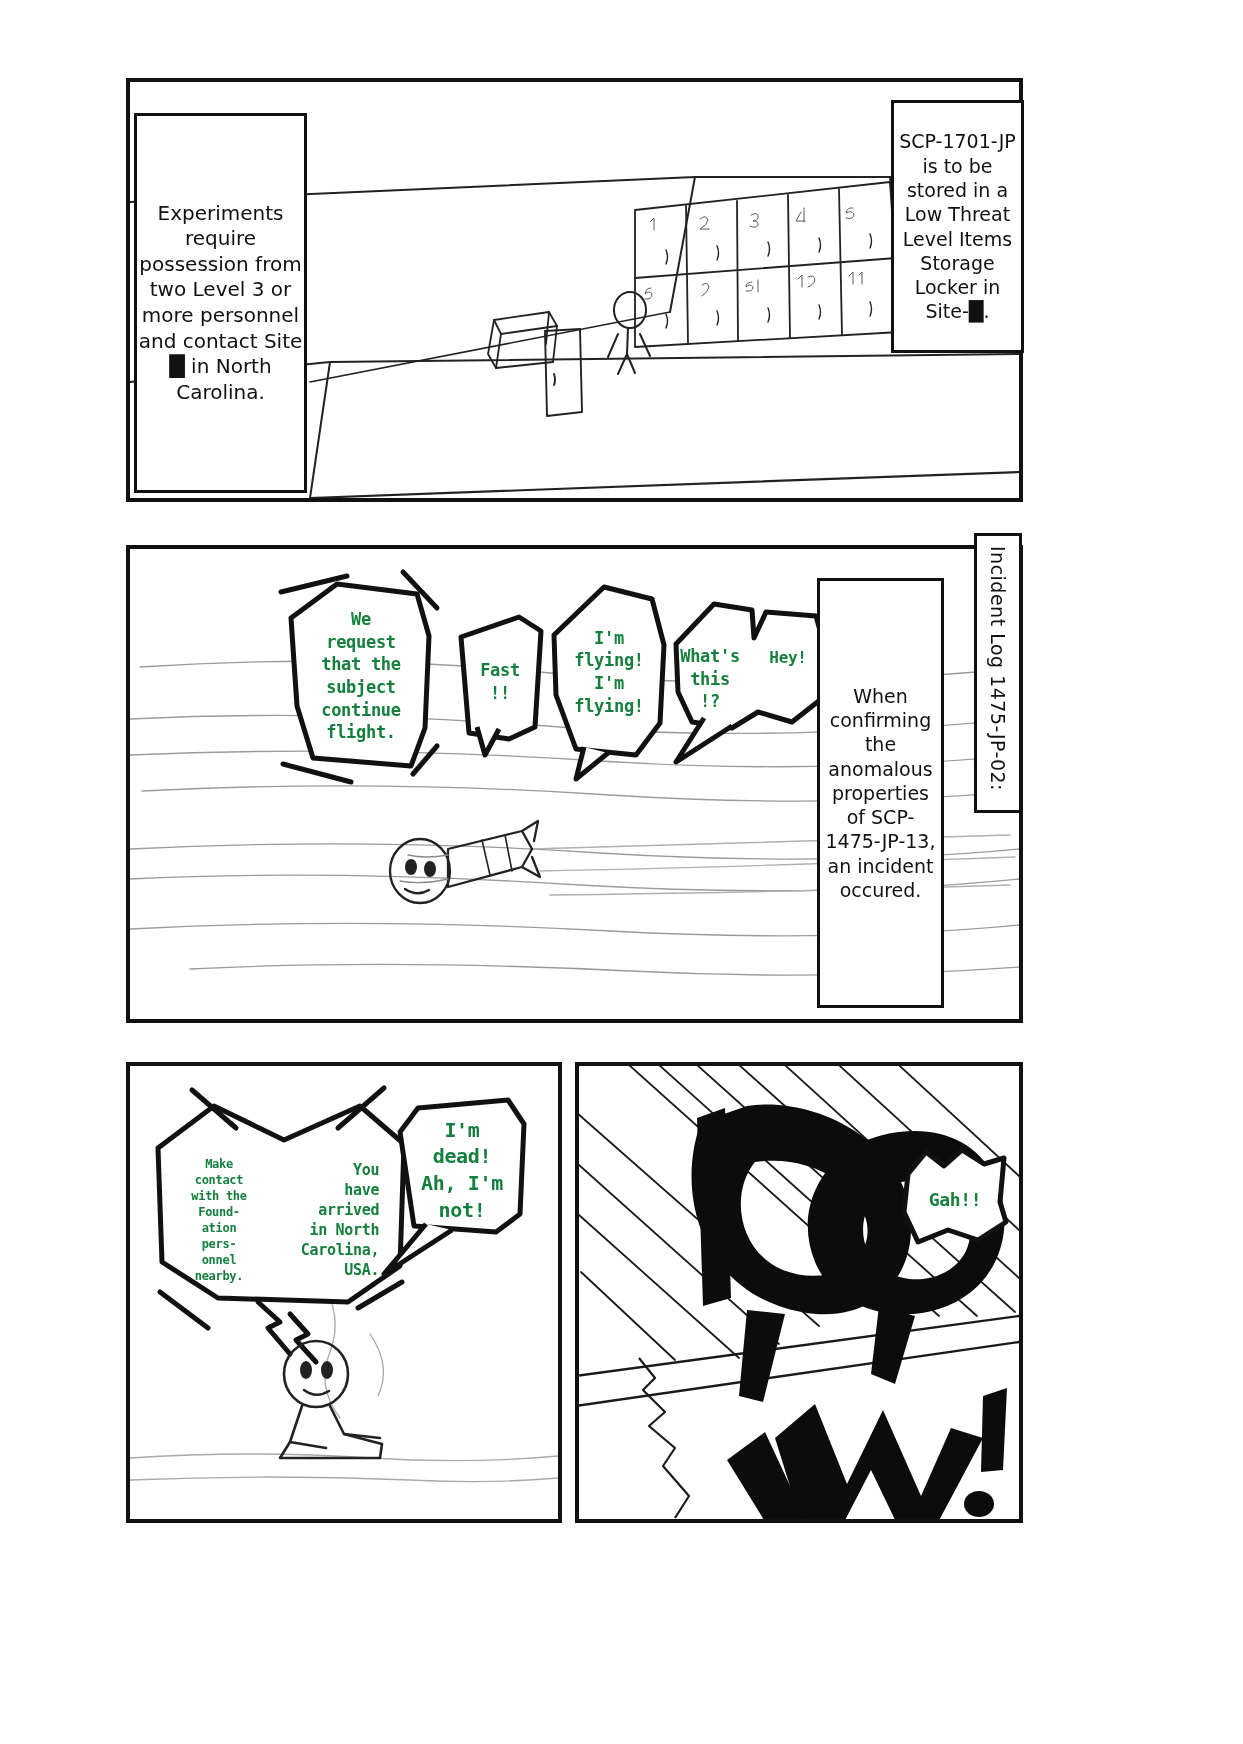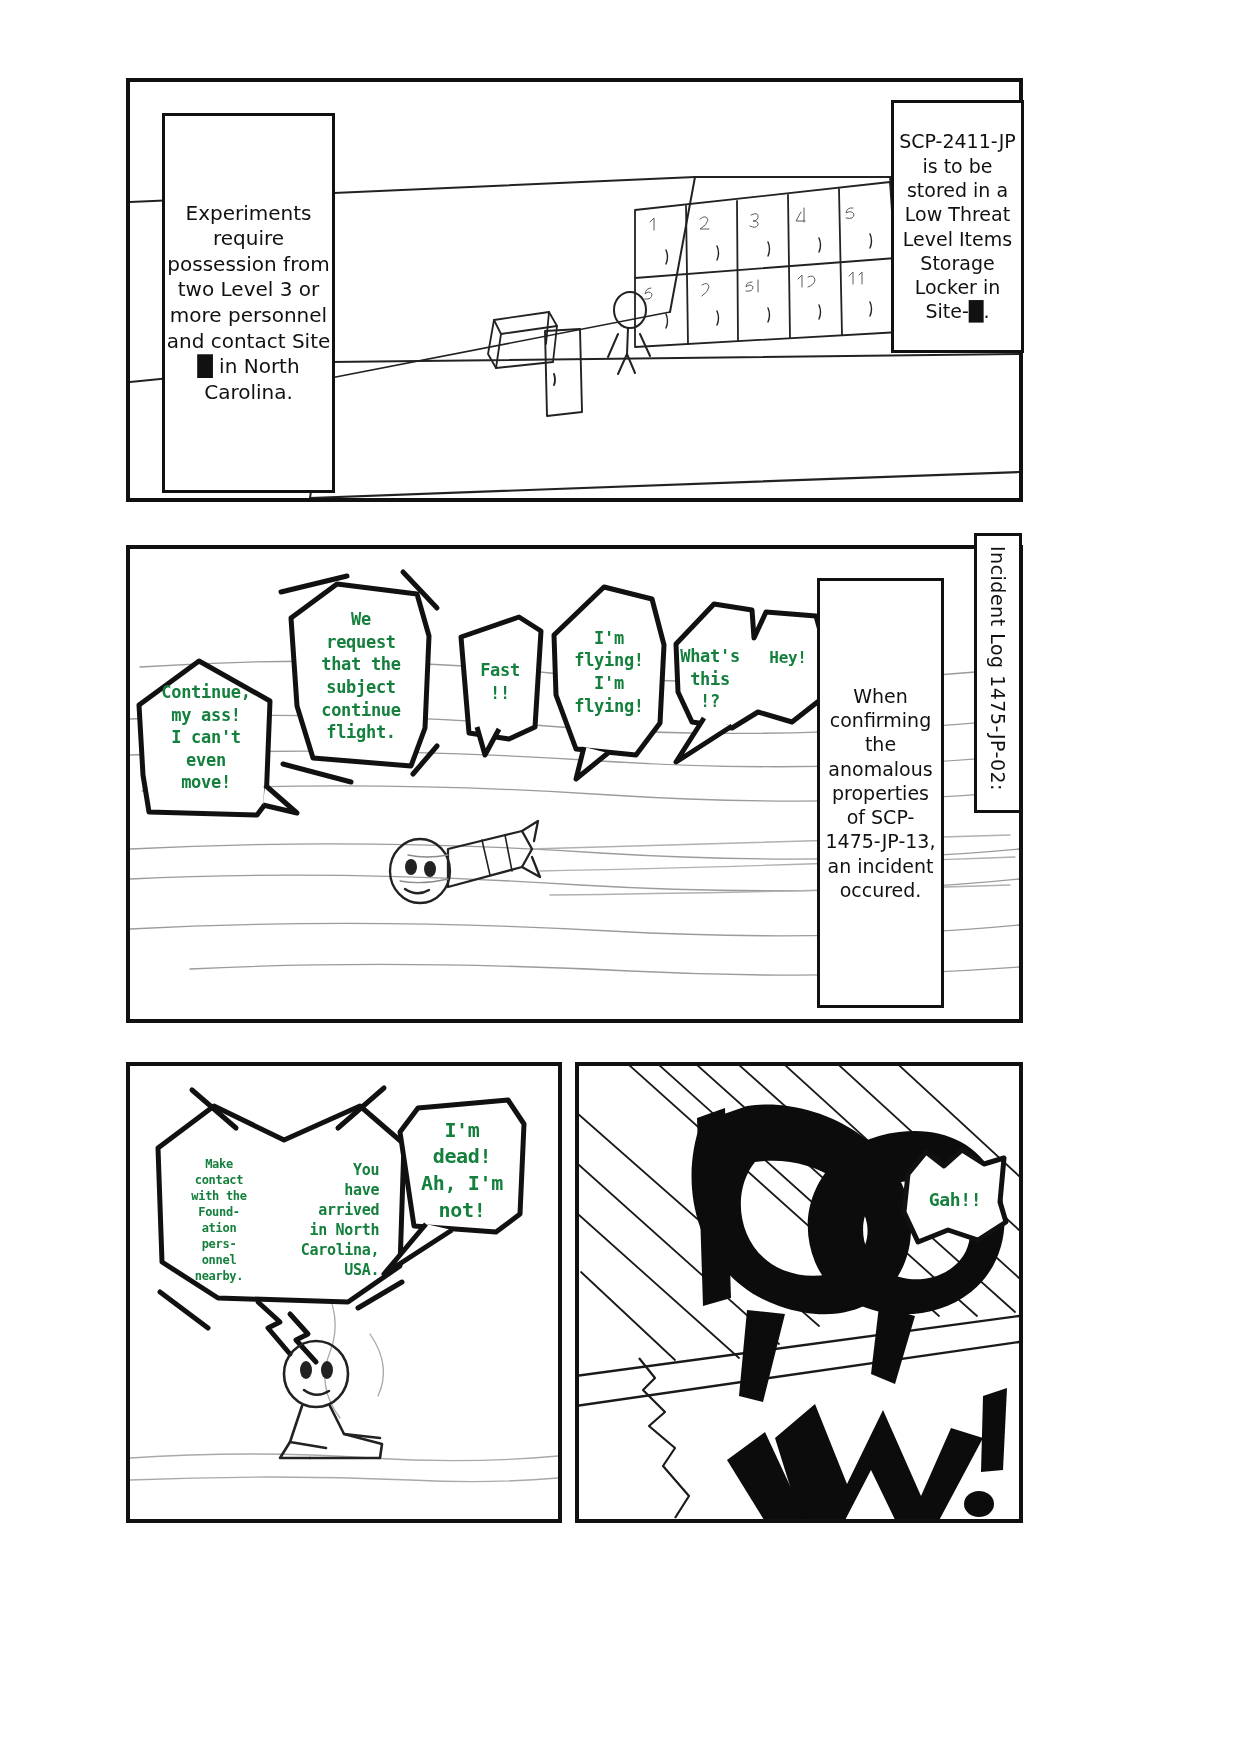--- a/index.html
+++ b/index.html
@@ -183,26 +183,26 @@
               <path d="M498 246 L497 272"></path>
               <path d="M488 252 L478 275 M510 252 L520 274"></path>
               <path d="M497 272 L488 292 M497 272 L505 291"></path>
             </g>
           </g>
         </svg>
       </div>
     </div>
   </div>
 
-  <div class="caption" id="cap-p1-left" style="left:162px; top:113px; width:173px; height:380px; font-size:20px;">
+  <div class="caption" id="cap-p1-left" style="left:134px; top:113px; width:173px; height:380px; font-size:20px;">
     <span>Experiments require possession from two Level 3 or more personnel and contact Site █ in North Carolina.</span>
   </div>
 
   <div class="caption" id="cap-p1-right" style="left:891px; top:100px; width:133px; height:253px; font-size:19px;">
-    <span>SCP-2411-JP is to be stored in a Low Threat Level Items Storage Locker in Site-█.</span>
+    <span>SCP-1701-JP is to be stored in a Low Threat Level Items Storage Locker in Site-█.</span>
   </div>
 
   <div class="panel" id="panel-2">
     <div class="panel-inner">
       <div class="art">
         <svg viewBox="0 0 889 470" preserveAspectRatio="none">
           <g fill="none" stroke="#9b9b9b" stroke-width="1.3" stroke-linecap="round">
 
             <path d="M10 118 Q220 104 420 124 Q620 144 880 120"></path>
             <path d="M0 170 Q200 160 430 178 Q640 194 889 170"></path>
@@ -237,31 +237,20 @@
           </g>
         </svg>
       </div>
     </div>
   </div>
 
   <div class="caption" id="cap-p2-narration" style="left:817px; top:578px; width:127px; height:430px; font-size:19px;">
     <span>When confirming the anomalous properties of SCP-1475-JP-13, an incident occured.</span>
   </div>
 
-  <div class="balloon" style="left:137px; top:655px; width:138px; height:165px;">
-    <svg viewBox="0 0 138 165" preserveAspectRatio="none">
-      <polygon points="2,50 62,6 133,46 129,148 120,160 12,157 6,120" fill="#ffffff" stroke="#111111" stroke-width="5" stroke-linejoin="round"></polygon>
-      <path d="M128 130 L160 158 L126 150" fill="#ffffff" stroke="#111111" stroke-width="5" stroke-linejoin="round"></path>
-    </svg>
-    <div class="btext" style="font-size:17px;">Continue,
-my ass!
-I can't
-even
-move!</div>
-  </div>
 
   <div class="balloon" style="left:287px; top:578px; width:148px; height:196px;">
     <svg viewBox="0 0 148 196" preserveAspectRatio="none">
       <polygon points="4,40 50,6 130,16 142,58 138,150 124,188 26,180 10,128" fill="#ffffff" stroke="#111111" stroke-width="5" stroke-linejoin="round"></polygon>
 
       <g stroke="#111111" stroke-width="5" stroke-linecap="round" fill="none">
         <path d="M-6 14 L60 -2"></path>
         <path d="M116 -6 L150 30"></path>
         <path d="M-4 186 L64 204"></path>
         <path d="M126 196 L150 168"></path>

